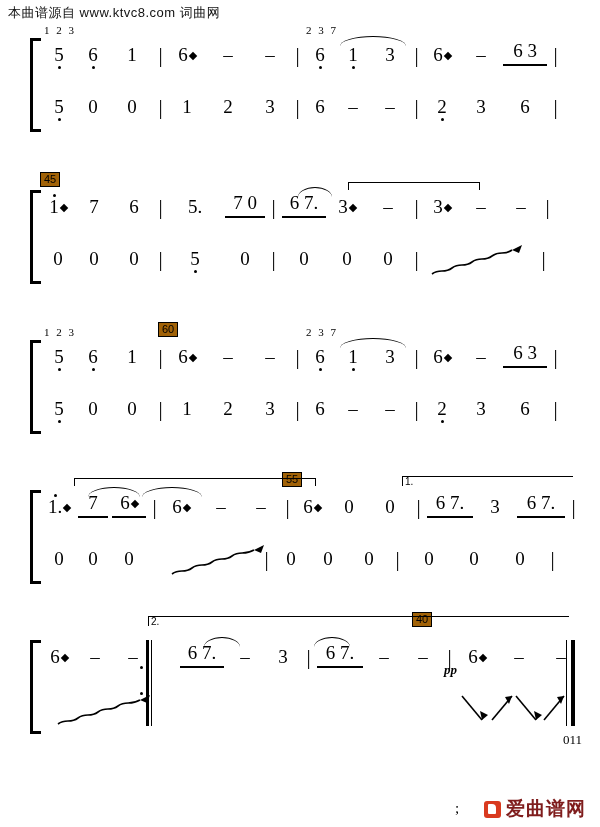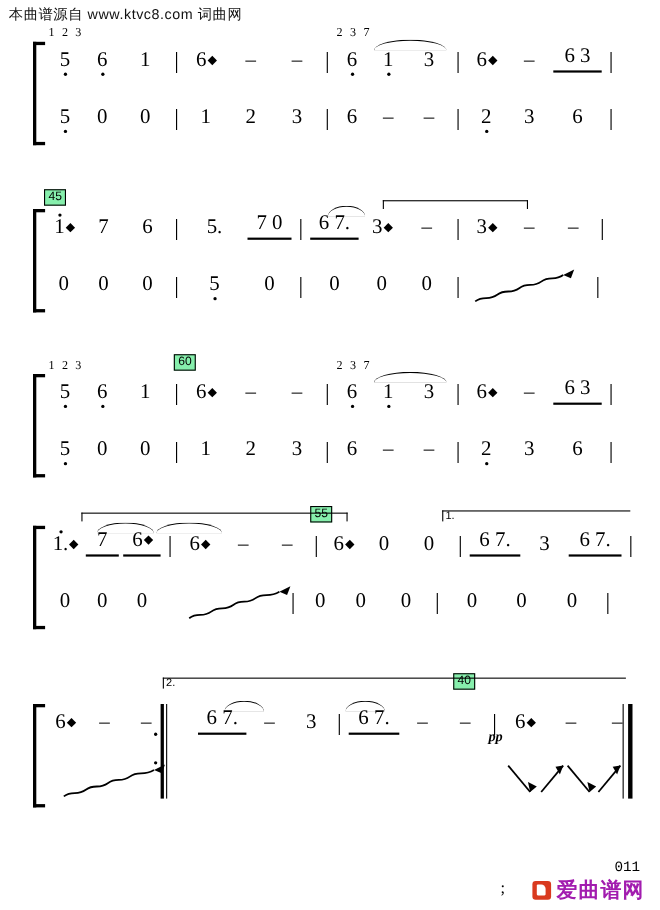--- a/index.html
+++ b/index.html
@@ -70,21 +70,21 @@
   }
   .beamgrp{
     display:inline-block;border-bottom:2px solid #000;line-height:26px;
   }
   
   .measbox{
     position:absolute;
     border:1.5px solid #000;
     font-family:"Liberation Sans", sans-serif;
     font-size:11px;line-height:13px;
-    padding:0 3px;background:#86efac;
+    padding:0 3px;background:#a16207;
   }
   
   .slur{
     position:absolute;
     border-top:1.6px solid #000;
     border-radius:50%/100% 100% 0 0;
     height:9px;
   }
   
   .bracket{
@@ -118,38 +118,38 @@
   .zig{position:absolute;}
 
   .pp{
     position:absolute;font-family:"Liberation Serif", serif;
     font-style:italic;font-weight:bold;font-size:13px;
   }
   .endbar{position:absolute;width:1.4px;background:#000;}
   .endbar.thick{width:3.5px;}
 
   .pagenum{
-    position:absolute;right:18px;top:781px;
-    font-family:Liberation Mono, monospace;font-size:13px;
+    position:absolute;right:18px;top:732px;
+    font-family:Liberation Serif, serif;font-size:13px;
   }
   .semicolon{position:absolute;left:455px;top:800px;font-size:15px;}
 
   
   .logo{position:absolute;right:14px;top:796px;display:flex;align-items:center;}
   .logo .mark{
     width:17px;height:17px;background:#d93a1f;border-radius:3px;
     position:relative;margin-right:5px;
   }
   .logo .mark::after{
     content:"";position:absolute;left:4px;top:3px;width:8px;height:10px;
     background:#fff;border-radius:1px 4px 1px 1px;
   }
   .logo .txt{
     font-family:"Liberation Sans", sans-serif;font-size:19px;font-weight:bold;
-    color:#a21caf;letter-spacing:1px;
+    color:#7f1d1d;letter-spacing:1px;
   }
 </style>
 </head>
 <body>
 
 <div class="page">
 
   <div class="hdr">本曲谱源自 www.ktvc8.com 词曲网</div>
 
   <div class="system" style="top:38px;height:88px;">
@@ -311,21 +311,21 @@
       <span class="cell" style="width:30px"><span>–</span></span>
       <span class="cell" style="width:36px"><span>–</span></span>
       <span class="bar"></span>
       <span class="cell" style="width:34px"><span class="num dot-low">2</span></span>
       <span class="cell" style="width:36px"><span>3</span></span>
       <span class="cell" style="width:44px"><span>6</span></span>
       <span class="bar"></span>
     </div>
   </div>
 
-  <div class="system" style="top:478px;height:88px;">
+  <div class="system" style="top:490px;height:88px;">
     <div class="brace"></div>
     <div class="measbox" style="left:252px;top:-18px;">55</div>
 
     <div class="row upper">
       <span class="cell" style="width:30px">
         <span class="num dot-hi">1.</span><i class="diamond"></i>
       </span>
       <span class="cell beamgrp" style="width:30px"><span>7</span></span>
       <span class="cell beamgrp" style="width:34px">
         <span class="num">6</span><i class="diamond"></i>

